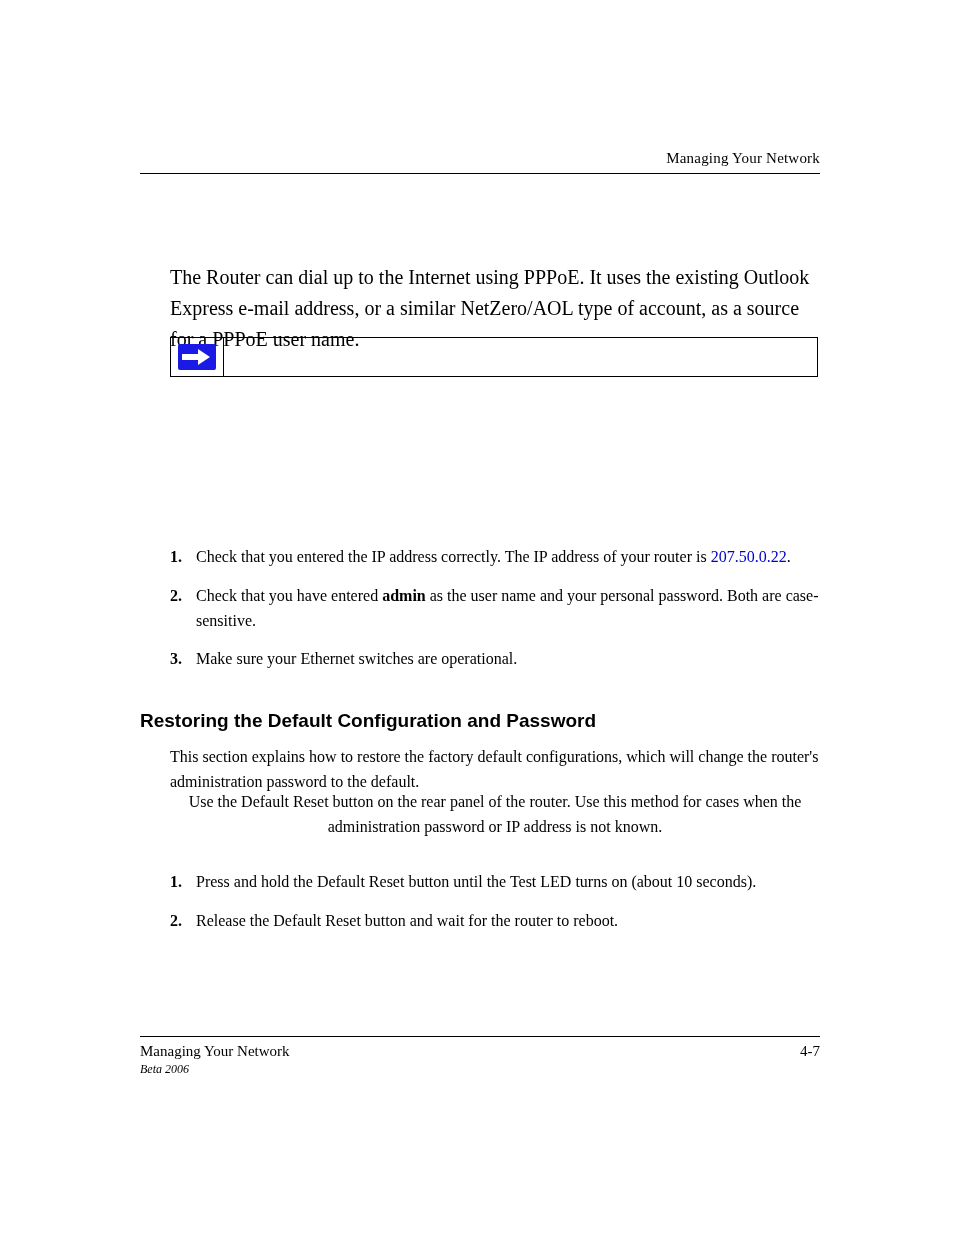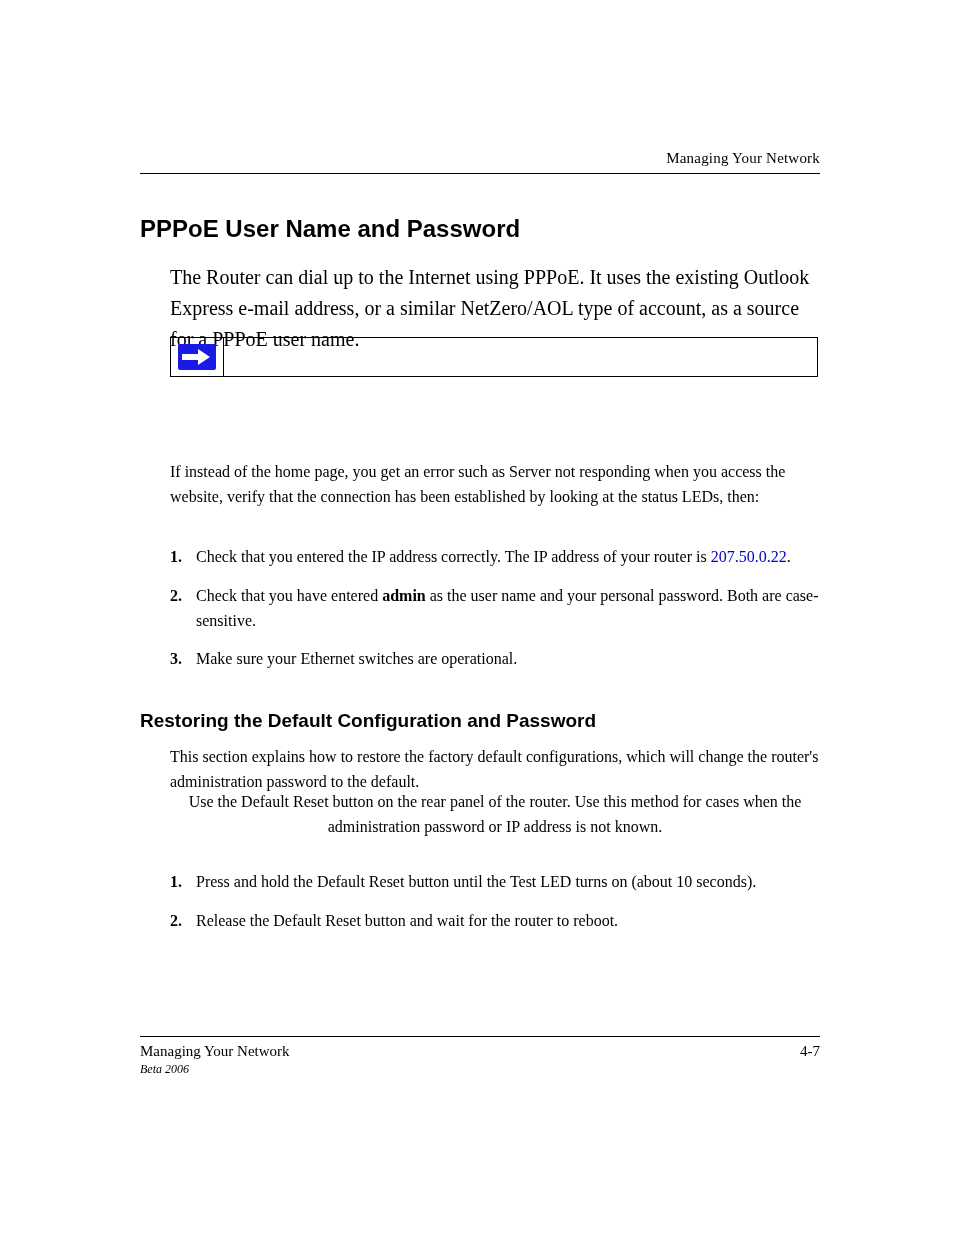--- a/index.html
+++ b/index.html
@@ -154,37 +154,35 @@
 </head>
 <body>
 
 <div class="page">
 
   <div class="header-region">
     <div class="header-right">Managing Your Network</div>
     <hr class="hr-top">
   </div>
 
-  <div class="section-title">PPPoE User Name and Password</div>
 
   <div class="intro-para">The Router can dial up to the Internet using PPPoE. It uses the existing Outlook Express e-mail address, or a similar NetZero/AOL type of account, as a source for a PPPoE user name.</div>
 
   <div class="note-box">
     <div class="note-icon-cell">
       <div class="note-icon">
         <svg width="30" height="20" viewBox="0 0 30 20">
           <rect x="0" y="7" width="18" height="6" fill="#ffffff"></rect>
           <polygon points="16,2 28,10 16,18" fill="#ffffff"></polygon>
         </svg>
       </div>
     </div>
   </div>
 
 
-  <div class="para p1">If instead of the home page, you get an error such as Server not responding when you access the website, verify that the connection has been established by looking at the status LEDs, then:</div>
 
   <div class="list l1">
     <div class="list-item">
       <div class="list-num">1.</div>
       <div class="list-body">
         <span>Check that you entered the IP address correctly. The IP address of your router is </span><span class="link">207.50.0.22</span><span>.</span>
       </div>
     </div>
     <div class="list-item">
       <div class="list-num">2.</div>

